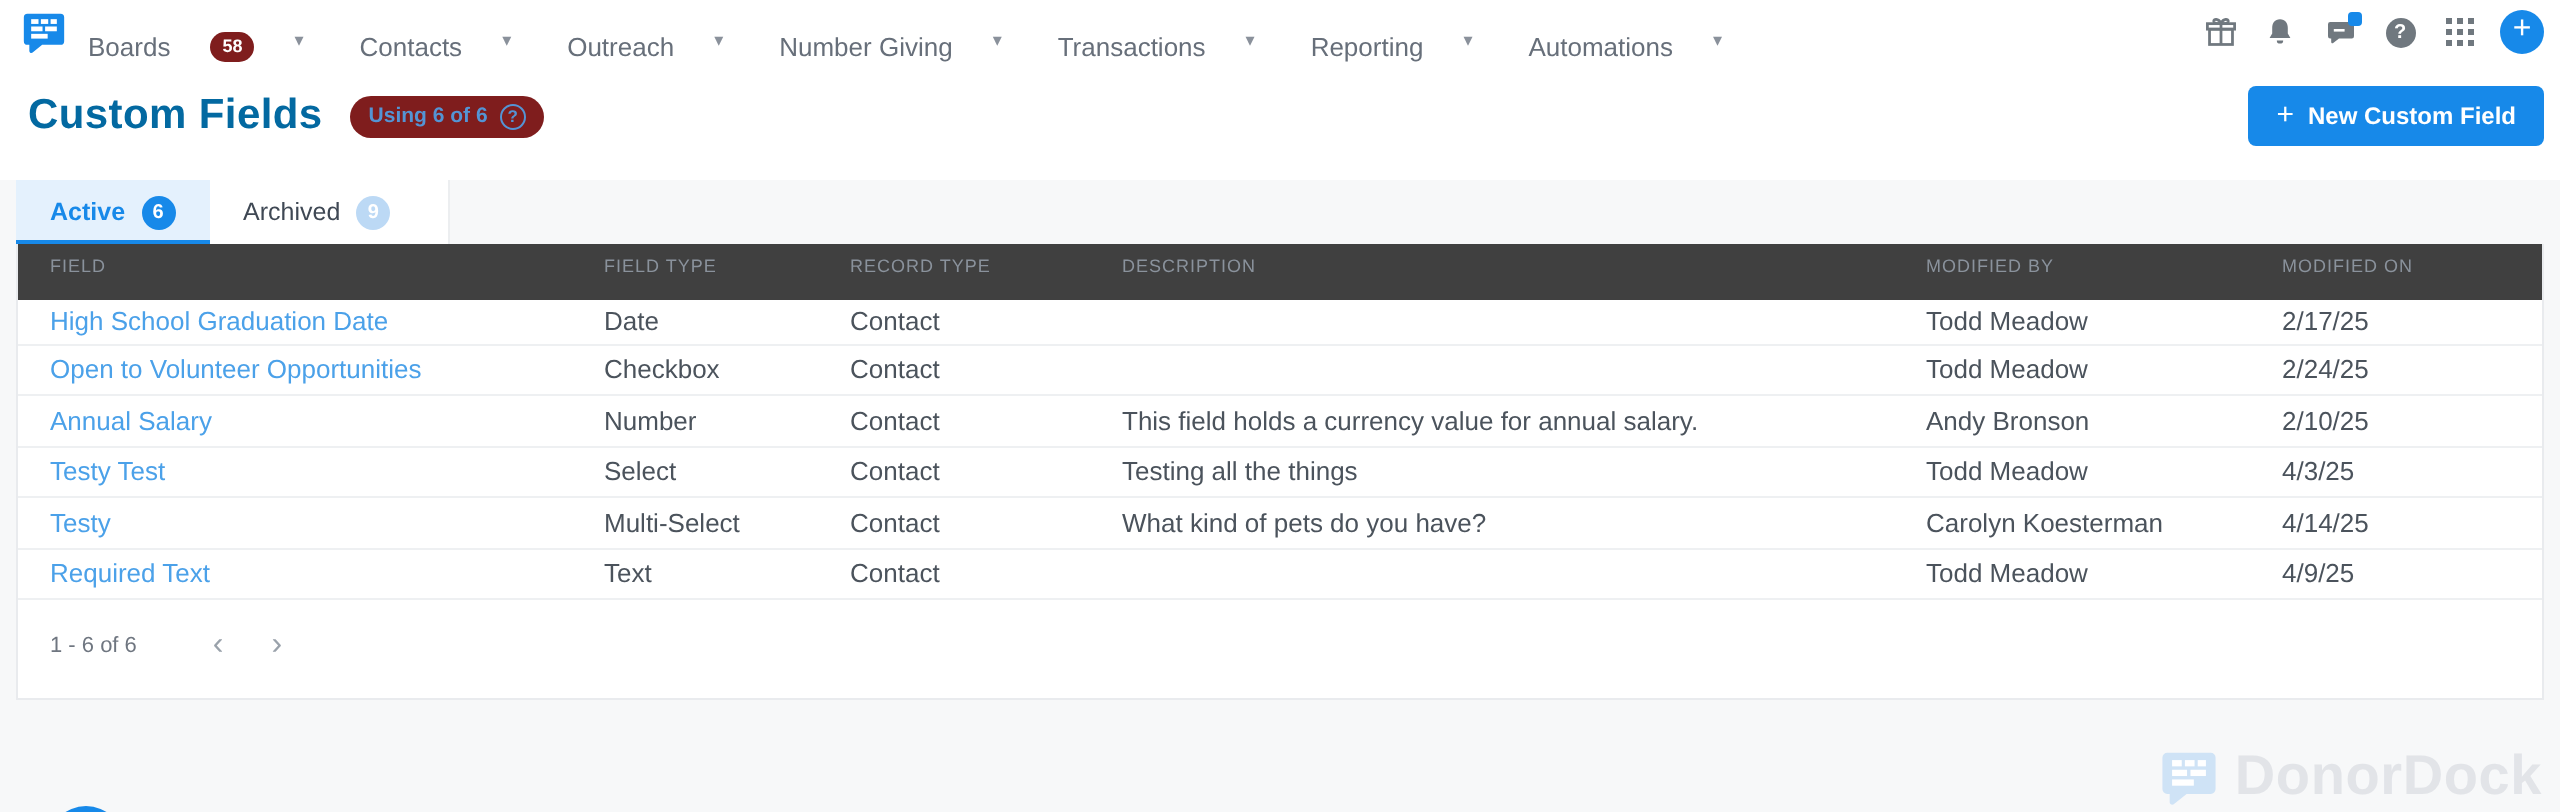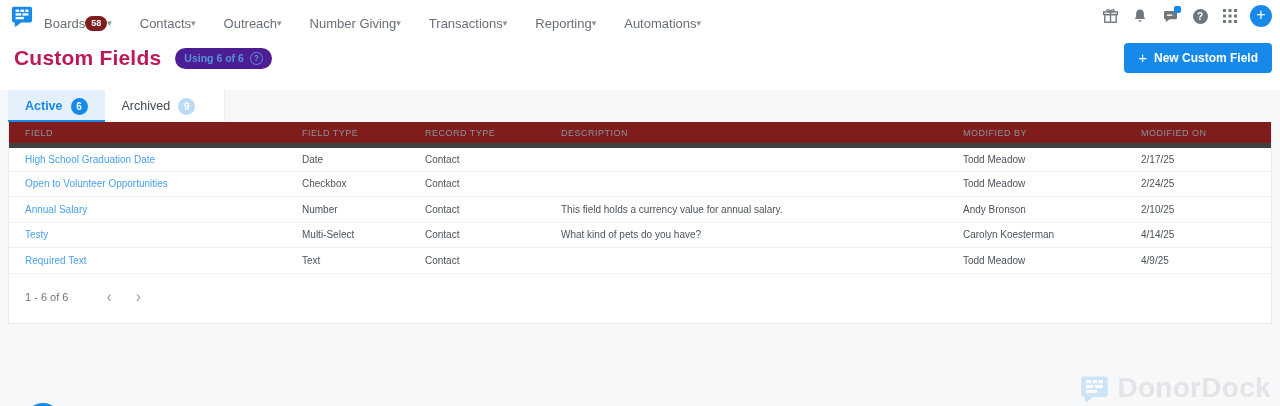--- a/index.html
+++ b/index.html
@@ -3,51 +3,51 @@
 <meta charset="utf-8">
 <style>
   * { margin:0; padding:0; box-sizing:border-box; }
   html,body { width:1280px; height:406px; overflow:hidden; }
   body { position:relative; background:#f7f8f9; font-family:"Liberation Sans", sans-serif; }
 
   
   .navbar { height:32px; background:#ffffff; display:flex; align-items:center; padding:0 8px; }
   .brand-logo { width:22px; height:22px; margin:0 11px 0 3px; flex:none; }
   .nav-items { display:flex; align-items:center; gap:28px; }
-  .nav-item { display:flex; align-items:center; gap:0; font-size:13px; color:#676f7a; cursor:pointer; white-space:nowrap;margin-top:14px; }
+  .nav-item { display:flex; gap:20px; font-size:13px; color:#676f7a; cursor:pointer; white-space:nowrap;margin-top:14px; }
   .nav-badge { background:#7f1d1d; color:#fff; font-size:9px; font-weight:bold; line-height:1; border-radius:9px; padding:3px 6px; }
   .chev { color:#8a919b; font-size:9px; line-height:1; }
   .nav-right { margin-left:auto; display:flex; align-items:center; gap:10px; }
   .icon-btn { position:relative; width:20px; height:20px; display:flex; align-items:center; justify-content:center; cursor:pointer; }
   .help-circle { width:15px; height:15px; border-radius:50%; background:#70787f; color:#fff; font-size:10px; font-weight:bold; display:flex; align-items:center; justify-content:center; }
   .notif-dot { position:absolute; top:0px; right:-1px; width:7px; height:7px; border-radius:2px; background:#1789e9; }
   .add-btn { width:22px; height:22px; border-radius:50%; background:#1789e9; color:#fff; font-size:16px; line-height:1; display:flex; align-items:center; justify-content:center; border:none; cursor:pointer; padding-bottom:2px; }
 
   
   .page-header { background:#ffffff; display:flex; align-items:center; padding:11px 8px 17px 14px; }
-  .page-title { font-size:21px; font-weight:bold; color:#be185d; letter-spacing:.2px; }
-  .usage-badge { margin-left:14px; background:#4c1d95; color:#5494d4; font-size:10.5px; font-weight:bold; border-radius:11px; padding:4px 9px; display:flex; align-items:center; gap:6px; }
+  .page-title { font-size:21px; font-weight:bold; color:#0369a1; letter-spacing:.2px; }
+  .usage-badge { margin-left:14px; background:#7f1d1d; color:#5494d4; font-size:10.5px; font-weight:bold; border-radius:11px; padding:4px 9px; display:flex; align-items:center; gap:6px; }
   .usage-help { width:13px; height:13px; border-radius:50%; border:1px solid #5494d4; font-size:8.5px; display:flex; align-items:center; justify-content:center; }
   .new-btn { margin-left:auto; margin-right:0; background:#1789e9; color:#fff; font-size:12px; font-weight:bold; border:none; border-radius:4px; padding:8px 14px; display:flex; align-items:center; gap:7px; cursor:pointer; }
   .new-btn .plus { font-size:15px; font-weight:normal; line-height:0; }
 
   
   .tabbar { height:32px; background:#f7f8f9; display:flex; align-items:stretch; padding-left:8px; }
   .tab-group { display:flex; background:#ffffff; padding-right:12px; border-right:1px solid #eceef0; }
   .tab { display:flex; align-items:center; gap:8px; padding:0 17px; font-size:12.5px; color:#3f4854; cursor:pointer; }
   .tab.active { background:#e4f1fd; color:#1789e9; box-shadow:inset 0 -2px 0 #1789e9; font-weight:bold;justify-content:center; }
   .tab-count { width:17px; height:17px; border-radius:50%; display:flex; align-items:center; justify-content:center; font-size:10px; font-weight:bold; color:#fff; }
   .tab.active .tab-count { background:#1789e9; }
   .tab:not(.active) .tab-count { background:#bcd9f5; }
 
   
   .table-wrap { margin:0 8px; background:#ffffff; border:1px solid #e9ebee; border-top:none; }
   table { width:100%; border-collapse:collapse; table-layout:fixed; }
-  thead th { background:#7f1d1d; font-size:9px; font-weight:normal; color:#8a929c; text-transform:uppercase; letter-spacing:.5px; text-align:left; padding:6px 16px 5px; border-bottom:5px solid #404040; }
-  tbody td { font-size:10px; color:#4b535c; padding:0 16px; height:25.5px; border-bottom:1px solid #eef0f2; white-space:nowrap; overflow:hidden; }
+  thead th { background:#404040; font-size:9px; font-weight:normal; color:#8a929c; text-transform:uppercase; letter-spacing:.5px; text-align:left; padding:6px 16px 5px; border-bottom:7px solid #404040; }
+  tbody td { font-size:13px; color:#4b535c; padding:0 16px; height:25.5px; border-bottom:1px solid #eef0f2; white-space:nowrap; overflow:hidden; }
   td.field-link { color:#4ba1e9; cursor:pointer; }
   .table-footer { display:flex; justify-content:flex-start; align-items:center; padding:15px 16px 18px; font-size:11px; color:#6f7680; }
   .pager-range { margin-right:34px; }
   .pager-btn { color:#9aa2ab; font-size:16px; line-height:1; cursor:pointer; background:none; border:none; padding:0 4px; }
   .pager-btn + .pager-btn { margin-left:16px; }
 
   
   .watermark { position:absolute; right:9px; bottom:2px; display:flex; align-items:center; gap:8px; }
   .watermark svg { width:29px; height:29px; }
   .watermark-text { font-size:28px; font-weight:bold; color:#e2e4e8; letter-spacing:.3px; }
@@ -209,20 +209,28 @@
       </tr>
       <tr>
         <td class="field-link">Annual Salary</td>
         <td>Number</td>
         <td>Contact</td>
         <td>This field holds a currency value for annual salary.</td>
         <td>Andy Bronson</td>
         <td>2/10/25</td>
       </tr>
       <tr>
+        <td class="field-link">Testy Test</td>
+        <td>Select</td>
+        <td>Contact</td>
+        <td>Testing all the things</td>
+        <td>Todd Meadow</td>
+        <td>4/3/25</td>
+      </tr>
+      <tr>
         <td class="field-link">Testy</td>
         <td>Multi-Select</td>
         <td>Contact</td>
         <td>What kind of pets do you have?</td>
         <td>Carolyn Koesterman</td>
         <td>4/14/25</td>
       </tr>
       <tr>
         <td class="field-link">Required Text</td>
         <td>Text</td>

